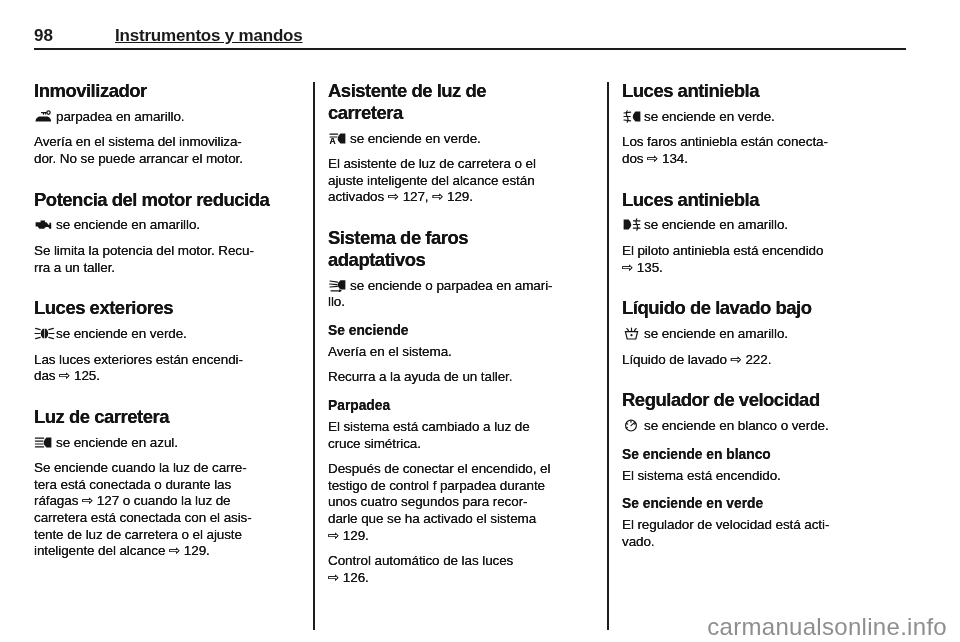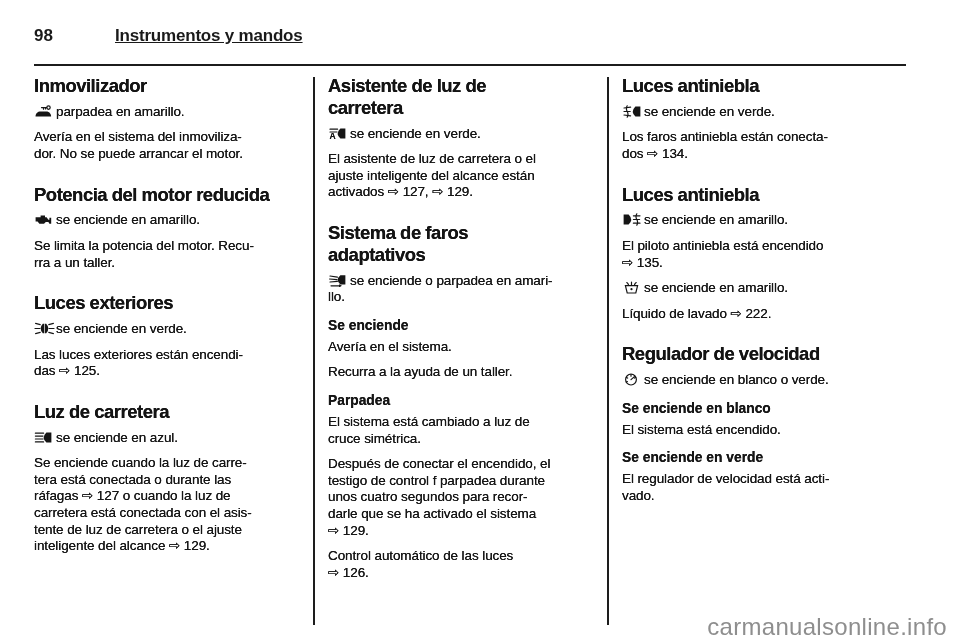--- a/index.html
+++ b/index.html
@@ -8,25 +8,25 @@
     background:#ffffff;
     font-family:"Liberation Sans","DejaVu Sans",sans-serif;
     color:#1a1a1a;
     position:relative;
   }
   .page{padding:26px 20px 0 34px;}
   .header{
     display:flex;align-items:baseline;
     width:872px;
     border-bottom:2.5px solid #1c1c1c;
-    padding-bottom:18px;
+    padding-bottom:2px;
   }
   .pagenum{font-size:17px;font-weight:700;width:81px;flex:0 0 81px;}
   .title{font-size:17px;font-weight:700;letter-spacing:-0.2px;text-decoration:underline;}
-  .columns{display:flex;margin-top:9px;}
+  .columns{display:flex;margin-top:30px;}
   .col{width:265px;flex:0 0 265px;}
   .divider{width:2px;flex:0 0 2px;background:#1d1d1d;margin:2px 13px 0 14px;height:548px;}
   .h1{
     font-size:18.5px;font-weight:700;line-height:1.18;
     letter-spacing:-0.5px;margin:21px 0 7px;white-space:pre-line;
     color:#141414;text-shadow:0 0 0.4px currentColor;
   }
   .col .h1:first-child{margin-top:0;}
   .h2{
     font-size:13.8px;font-weight:700;margin:12px 0 6px;
@@ -136,20 +136,21 @@
         <p class="p"><span>Los faros antiniebla están conecta-
 dos ⇨ 134.</span></p>
         <div class="h1"><span>Luces antiniebla</span></div>
         <p class="p"><span class="tt-icon"><svg width="20" height="13" viewBox="0 0 20 13">
               <path d="M6.6 1.4 q5.2 5.1 0 10.2 l-5 0 0-10.2 z" fill="#151515"></path>
               <path d="M11.4 2.8 H18 M11.4 6.5 H17.6 M11.4 10.2 H18" fill="none" stroke="#151515" stroke-width="1.2" stroke-linecap="round"></path>
               <path d="M14.8 0.8 q-1.6 2.9 0 5.7 q1.6 2.9 0 5.7" fill="none" stroke="#151515" stroke-width="1.2" stroke-linecap="round"></path>
             </svg></span><span>se enciende en amarillo.</span></p>
         <p class="p"><span>El piloto antiniebla está encendido
 ⇨ 135.</span></p>
+        <div class="h1"><span>Líquido de lavado bajo</span></div>
         <p class="p"><span class="tt-icon"><svg width="19" height="13" viewBox="0 0 19 13">
               <path d="M3.4 4.6 H15.6 L13.8 12 H5.2 z" fill="none" stroke="#151515" stroke-width="1.2" stroke-linecap="round"></path>
               <path d="M9.5 4 V1.2 M6.6 4.2 Q6.2 2.4 4.8 1.6 M12.4 4.2 Q12.8 2.4 14.2 1.6" fill="none" stroke="#151515" stroke-width="1.2" stroke-linecap="round"></path>
               <circle cx="9.5" cy="8.2" r="1.1" fill="#151515"></circle>
             </svg></span><span>se enciende en amarillo.</span></p>
         <p class="p"><span>Líquido de lavado ⇨ 222.</span></p>
         <div class="h1"><span>Regulador de velocidad</span></div>
         <p class="p"><span class="tt-icon"><svg width="18" height="13" viewBox="0 0 18 13">
               <circle cx="9" cy="6.6" r="5.4" fill="none" stroke="#151515" stroke-width="1.2" stroke-linecap="round"></circle>
               <path d="M9 6.6 L12.4 3.6" fill="none" stroke="#151515" stroke-width="1.2" stroke-linecap="round"></path>

